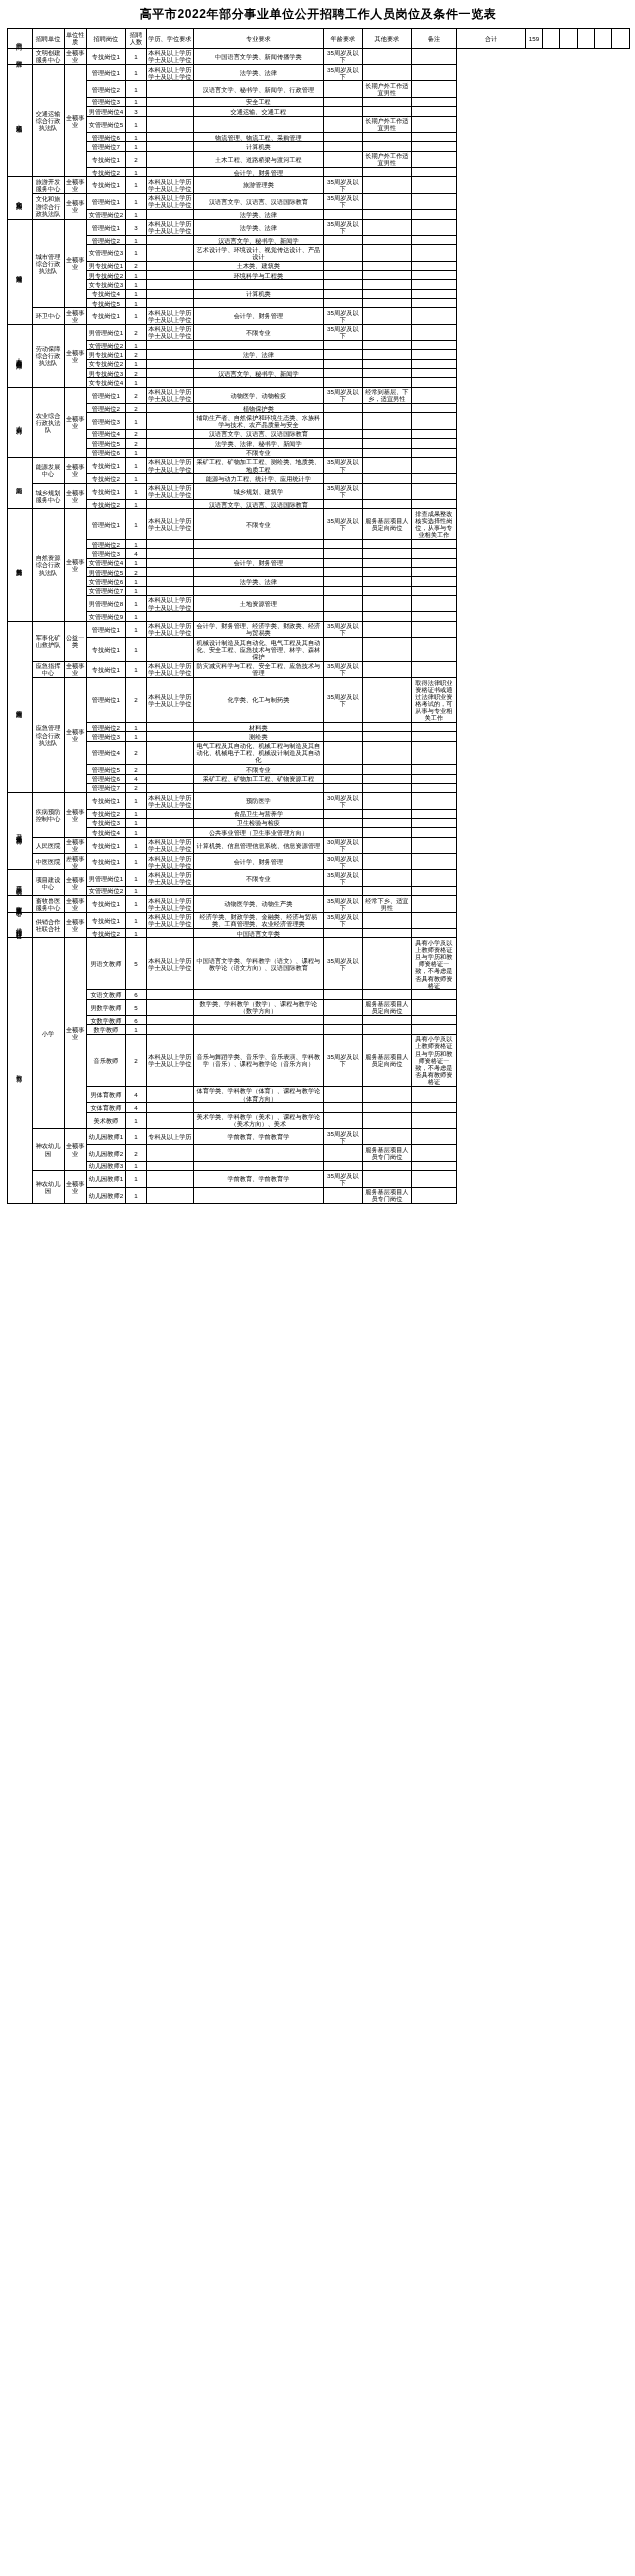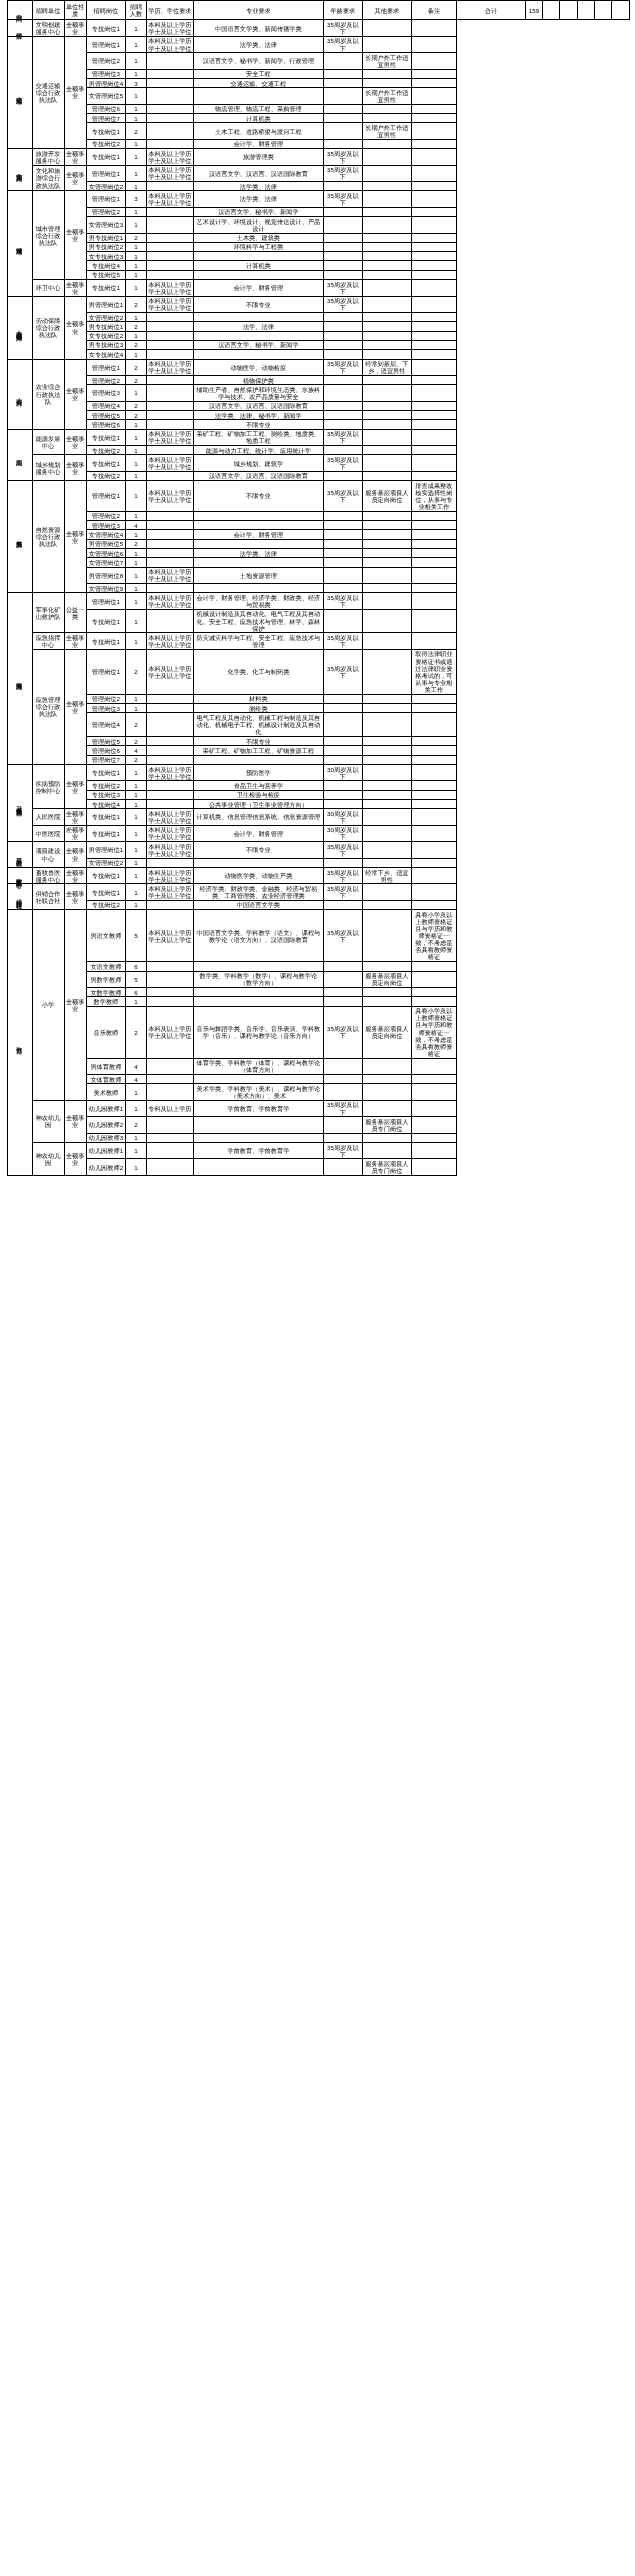--- a/index.html
+++ b/index.html
@@ -19,20 +19,21 @@
   .major{font-size:5.6px;line-height:1.25;text-align:center;}
   .age{font-size:5.6px;line-height:1.2;}
   .other{font-size:5.6px;line-height:1.2;}
   .remark{font-size:5.6px;line-height:1.2;}
   .totalrow td{font-weight:normal;}
 </style>
 </head>
 <body>
 
 <div class="page">
+  <div class="title">高平市2022年部分事业单位公开招聘工作人员岗位及条件一览表</div>
 
   <table class="main">
     <colgroup>
       <col style="width:25px">
         <col style="width:32px">
         <col style="width:22.4px">
         <col style="width:39px">
       <col style="width:21px">
         <col style="width:47px">
         <col style="width:130px">

